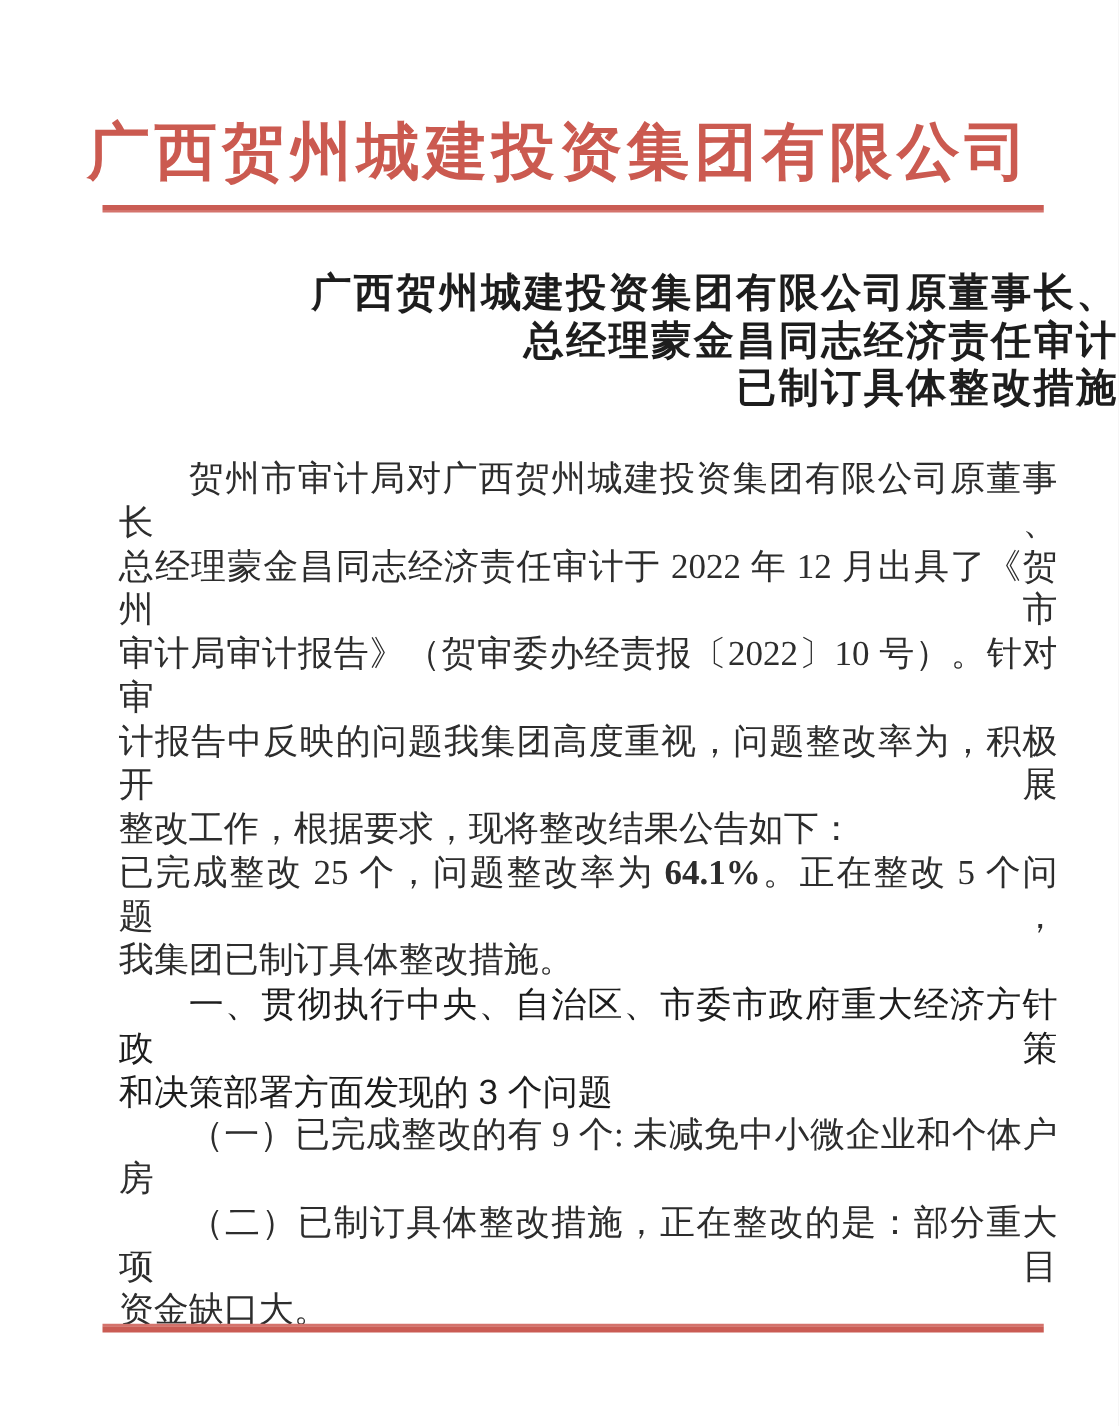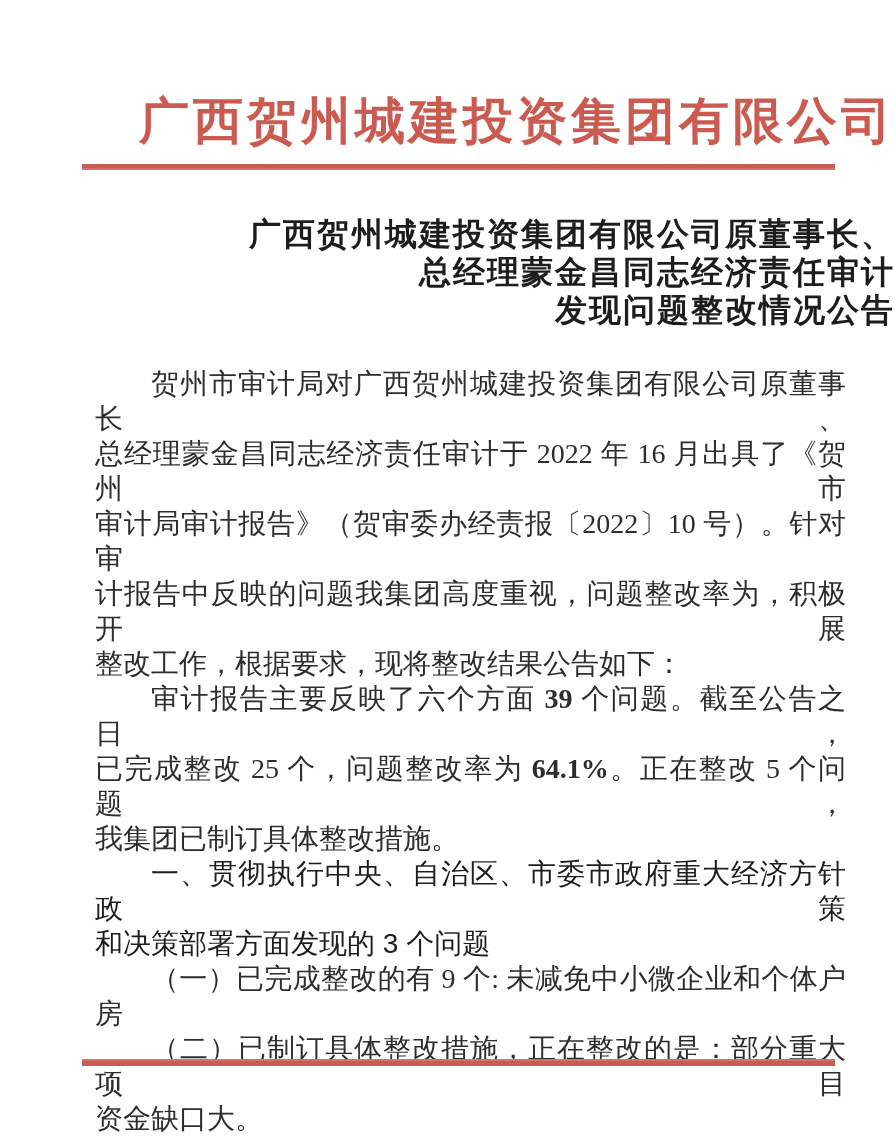--- a/index.html
+++ b/index.html
@@ -16,21 +16,21 @@
     background:#ffffff;
     overflow:hidden;
     font-family:"Liberation Serif", serif;
     color:var(--ink);
   }
   
   .company{
     position:absolute;
     top:88px;left:0;
     width:100%;
-    text-align:right;
+    text-align:center;
     font-family:"Liberation Serif", serif;
     font-weight:700;
     font-size:50px;
     line-height:66px;
     letter-spacing:4px;
     color:#cb5a50;
     white-space:nowrap;
   }
   
   .rule{position:absolute;left:82px;width:753px;}
@@ -73,32 +73,31 @@
 
 <div class="page">
 
   <div class="company">广西贺州城建投资集团有限公司</div>
 
   <div class="rule rule-top"></div>
 
   <div class="title">
     <div>广西贺州城建投资集团有限公司原董事长、</div>
     <div>总经理蒙金昌同志经济责任审计</div>
-    <div>发现问题整改情况公告</div>
+    <div>已制订具体整改措施</div>
   </div>
 
   <div class="body">
 
     <div class="ln jl ind">贺州市审计局对广西贺州城建投资集团有限公司原董事长、</div>
-    <div class="ln jl">总经理蒙金昌同志经济责任审计于 2022 年 16 月出具了《贺州市</div>
+    <div class="ln jl">总经理蒙金昌同志经济责任审计于 2022 年 12 月出具了《贺州市</div>
     <div class="ln jl">审计局审计报告》（贺审委办经责报〔2022〕10 号）。针对审</div>
     <div class="ln jl">计报告中反映的问题我集团高度重视，问题整改率为，积极开展</div>
     <div class="ln">整改工作，根据要求，现将整改结果公告如下：</div>
 
-    <div class="ln jl ind"><span>审计报告主要反映了六个方面 </span><span class="b">39</span><span> 个问题。截至公告之日，</span></div>
     <div class="ln jl"><span>已完成整改 25 个，问题整改率为 </span><span class="b">64.1%</span><span>。正在整改 5 个问题，</span></div>
     <div class="ln">我集团已制订具体整改措施。</div>
 
     <div class="ln jl ind hd">一、贯彻执行中央、自治区、市委市政府重大经济方针政策</div>
     <div class="ln hd">和决策部署方面发现的 3 个问题</div>
     <div class="ln jl ind">（一）已完成整改的有 9 个: 未减免中小微企业和个体户房</div>
     <div class="ln jl ind">（二）已制订具体整改措施，正在整改的是：部分重大项目</div>
     <div class="ln">资金缺口大。</div>
 
   </div>

